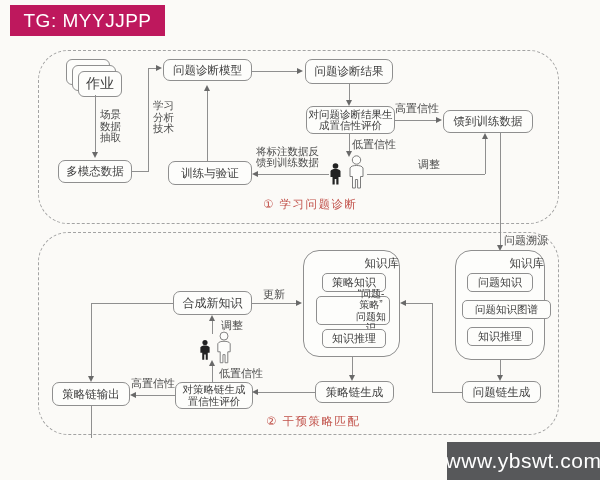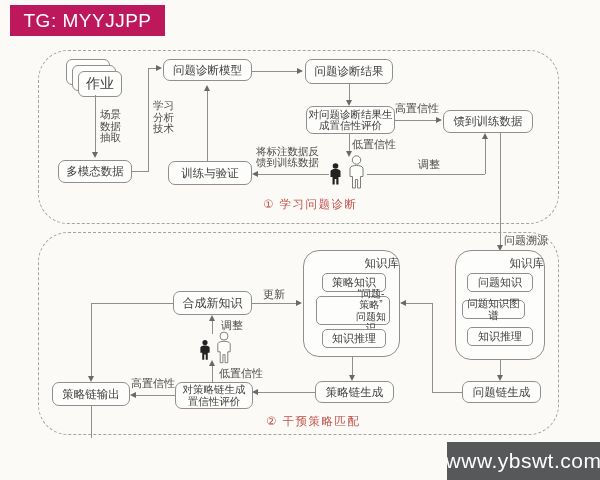--- a/index.html
+++ b/index.html
@@ -147,21 +147,21 @@
   <div class="box" style="left:322px;top:329px;width:64px;height:19px;border-radius:5px;font-size:11px;">
     <span>知识推理</span>
   </div>
 
   <div class="kb" style="left:455px;top:250px;width:90px;height:110px;">
     <div class="kb-title">知识库</div>
   </div>
   <div class="box" style="left:467px;top:273px;width:66px;height:19px;border-radius:5px;font-size:11px;">
     <span>问题知识</span>
   </div>
-  <div class="box small" style="left:462px;top:300px;width:63px;height:19px;border-radius:5px;font-size:10.5px;">
+  <div class="box small" style="left:462px;top:300px;width:89px;height:19px;border-radius:5px;font-size:10.5px;">
     <span>问题知识图谱</span>
   </div>
   <div class="box" style="left:467px;top:327px;width:66px;height:19px;border-radius:5px;font-size:11px;">
     <span>知识推理</span>
   </div>
 
   <div class="box" style="left:173px;top:291px;width:79px;height:24px;font-size:12px;">
     <span>合成新知识</span>
   </div>
   <div class="box" style="left:52px;top:382px;width:78px;height:24px;">

